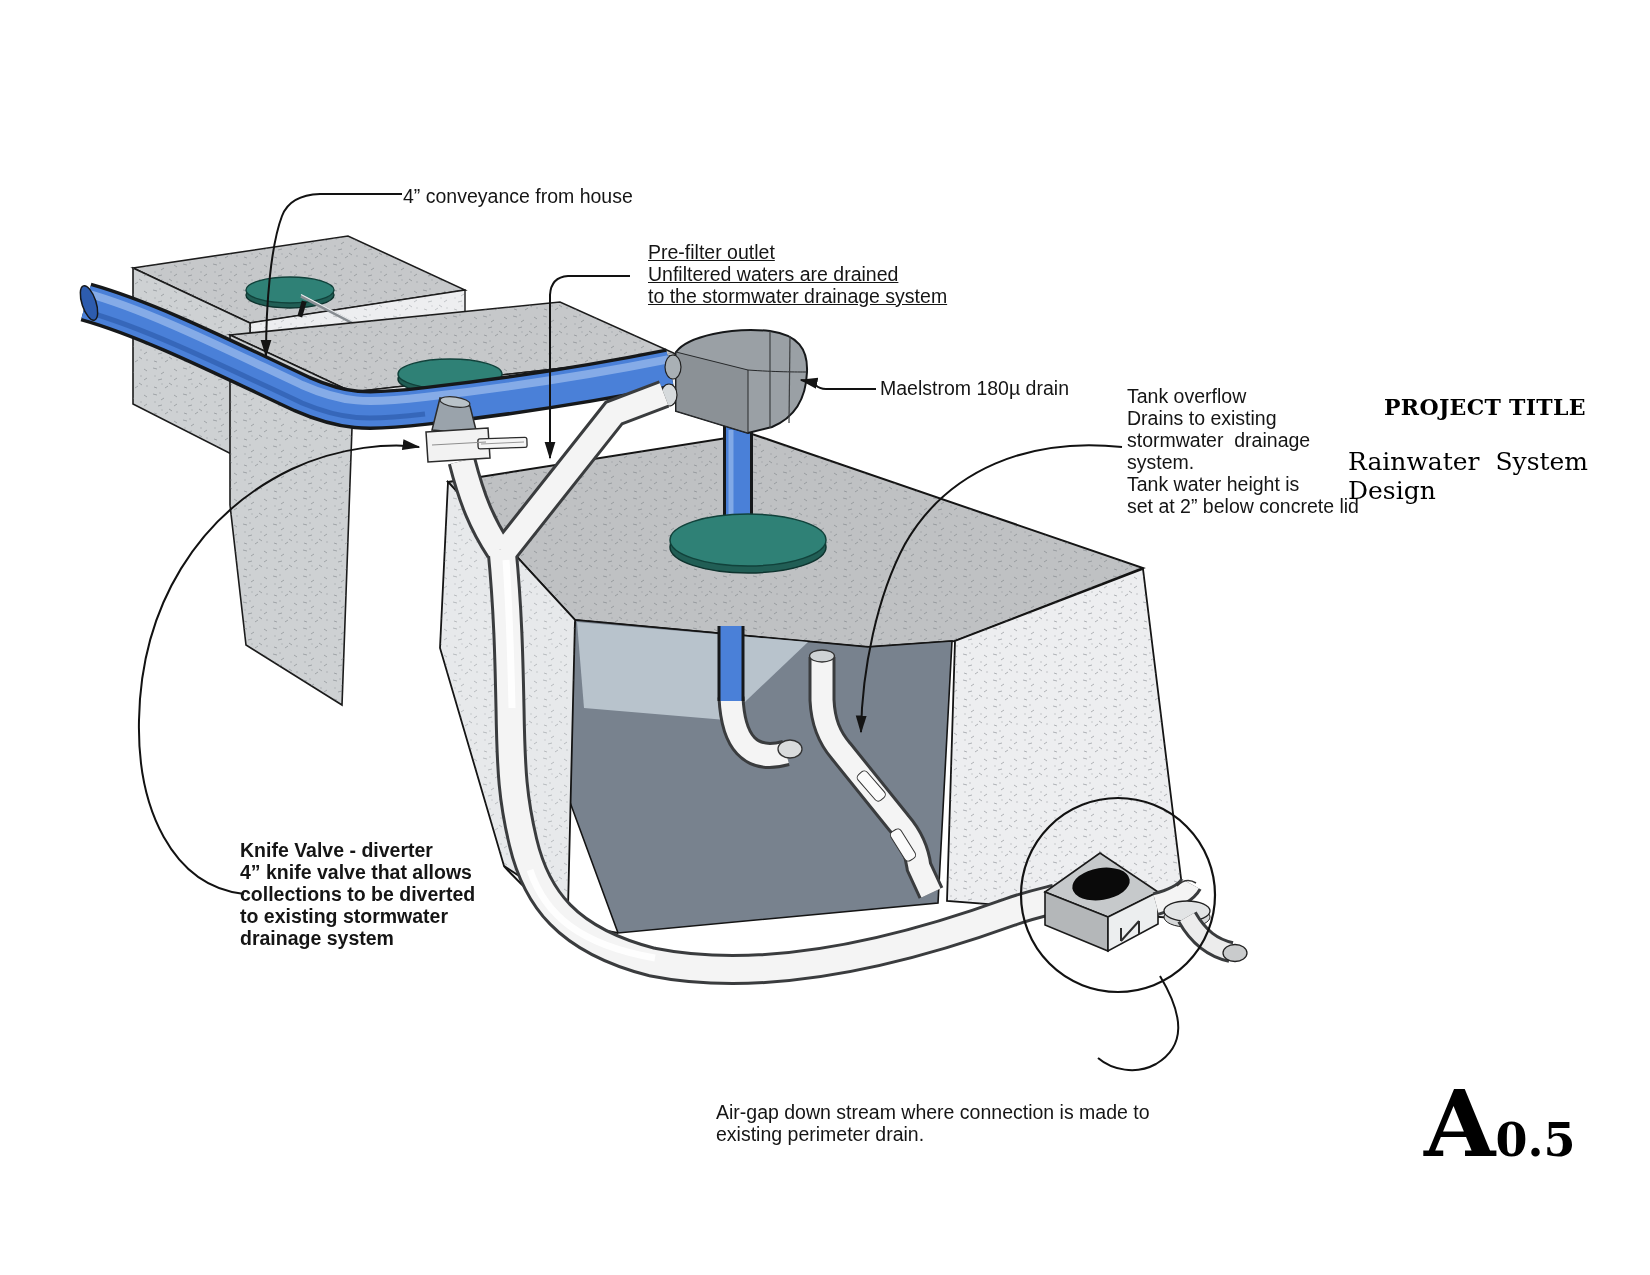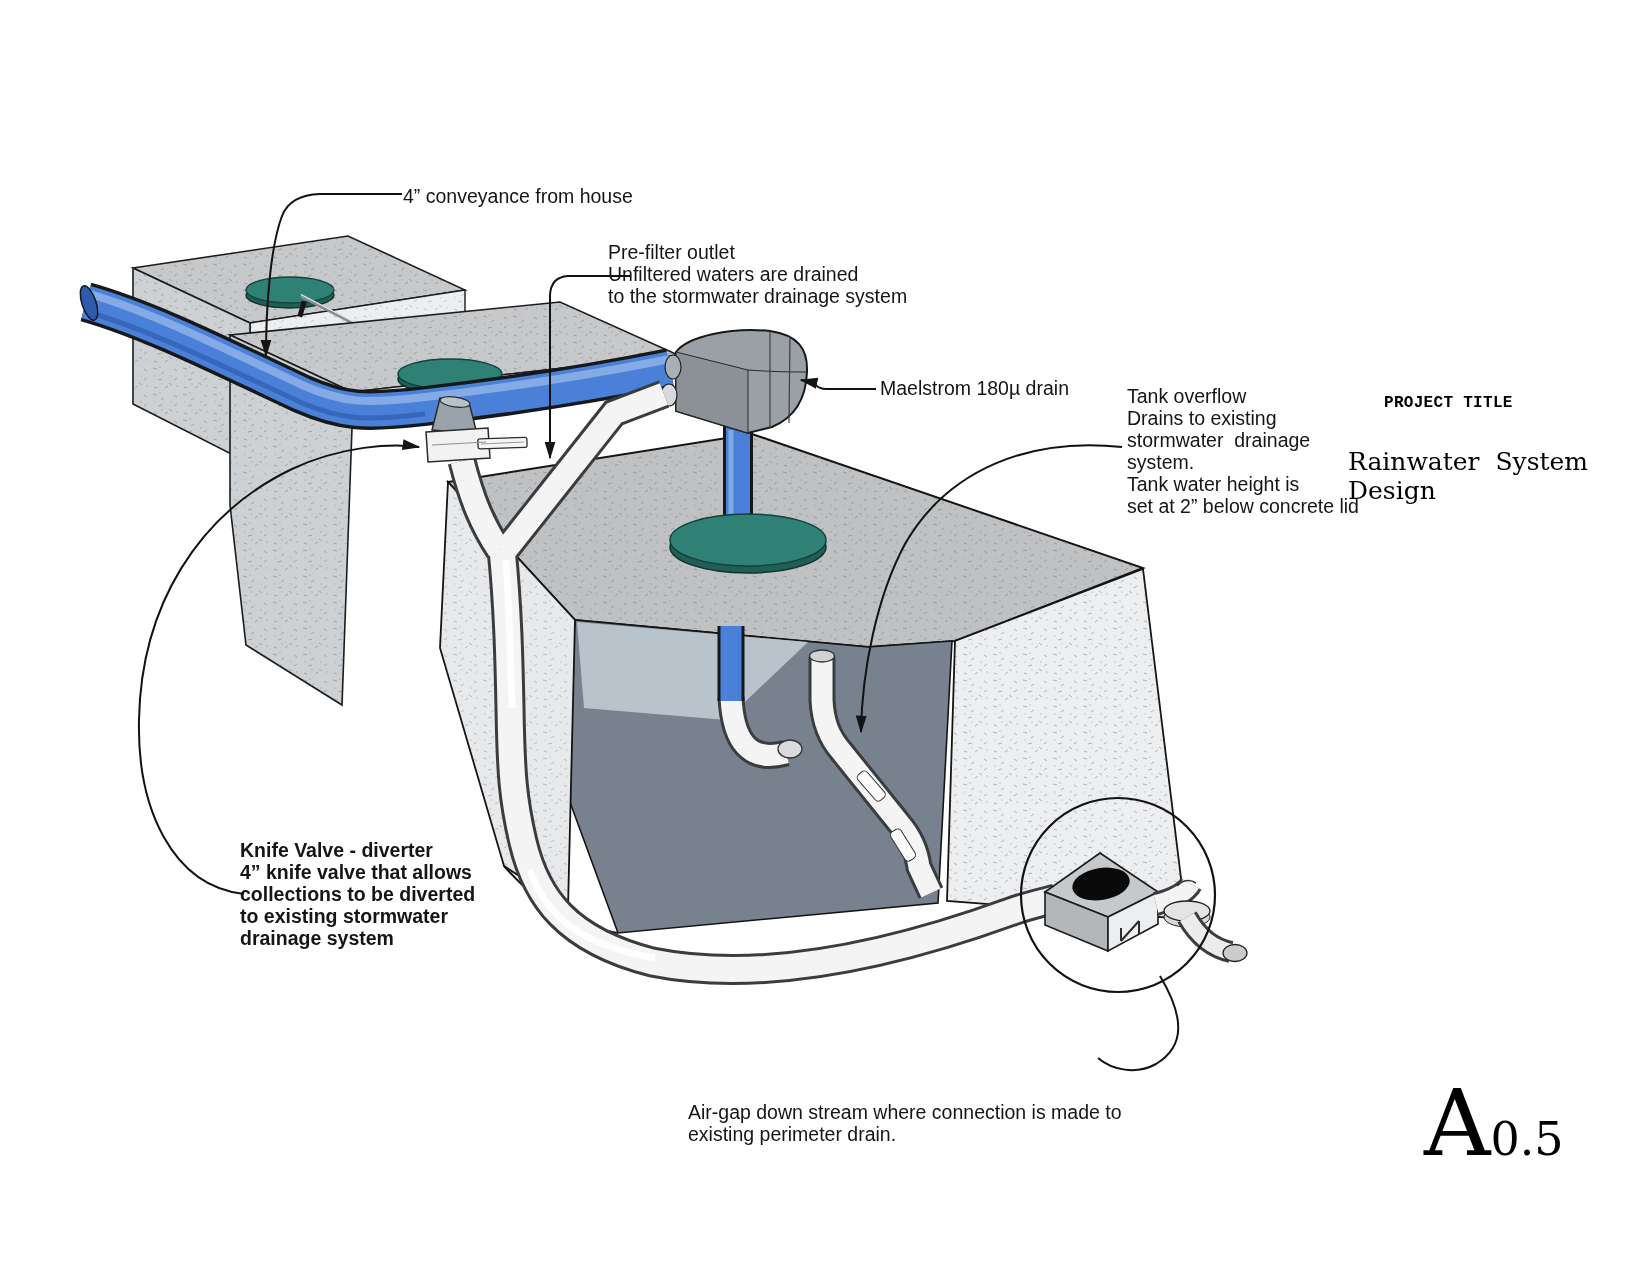--- a/index.html
+++ b/index.html
@@ -4,23 +4,23 @@
 <style>
   html,body{margin:0;padding:0;background:#ffffff;}
   #page{position:relative;width:1650px;height:1160px;background:#fff;overflow:hidden;
         font-family:"Liberation Sans",sans-serif;}
   #scene{position:absolute;left:0;top:0;width:1650px;height:1275px;}
   .ann{position:absolute;font-size:19.5px;line-height:22px;color:#151515;white-space:pre-wrap;}
   .tb{position:absolute;font-family:"DejaVu Serif",serif;color:#000;}
   .contact{font-size:12.5px;line-height:13.6px;}
   .contact div{white-space:pre-wrap;}
   .contact .b{font-weight:bold;}
-  .pt{font-size:16px;font-weight:bold;letter-spacing:.3px;font-family:Liberation Mono, monospace;}
+  .pt{font-size:22px;font-weight:bold;letter-spacing:.3px;}
   .pn{font-size:25px;line-height:29px;white-space:pre-wrap;}
-  .sheet{font-weight:normal;line-height:1;}
+  .sheet{font-weight:bold;line-height:1;}
   .sheet .big{font-size:92px;}
   .sheet .small{font-size:46px;}
 </style>
 </head>
 <body>
 
 <div id="page">
 
   <svg id="scene" viewBox="0 0 1650 1275" xmlns="http://www.w3.org/2000/svg">
     <defs>
@@ -170,36 +170,36 @@
     <g fill="none" stroke="#121212" stroke-width="2">
       <path d="M402,194 L320,194 Q290,195 282,216 C271,245 266,302 266,356" marker-end="url(#ah)"></path>
       <path d="M630,276 L568,276 Q551,277 550,295 L550,458" marker-end="url(#ah)"></path>
       <path d="M876,389 L826,389 C813,389 818,381 806,381 L801,380" marker-end="url(#ah)"></path>
       <path d="M1122,447 C1030,437 948,469 905,544 C877,596 862,670 861,732" marker-end="url(#ah)"></path>
       <path d="M244,894 C172,886 137,808 139,720 C141,606 198,514 292,469 C341,446 392,443 419,447" marker-end="url(#ah)"></path>
     </g>
   </svg>
 
   <div class="ann" style="left:403px;top:185px;">4” conveyance from house</div>
-  <div class="ann" style="left:608px;top:241px;">Pre-filter outlet
+  <div class="ann" style="left:648px;top:241px;text-decoration:underline;">Pre-filter outlet
 Unfiltered waters are drained
 to the stormwater drainage system</div>
   <div class="ann" style="left:880px;top:377px;">Maelstrom 180µ drain</div>
   <div class="ann" style="left:1127px;top:385px;">Tank overflow
 Drains to existing
 stormwater  drainage
 system.
 Tank water height is
 set at 2” below concrete lid</div>
   <div class="ann" style="left:240px;top:839px;font-weight:bold;">Knife Valve - diverter
 4” knife valve that allows
 collections to be diverted
 to existing stormwater
 drainage system</div>
-  <div class="ann" style="left:688px;top:1101px;">Air-gap down stream where connection is made to
+  <div class="ann" style="left:716px;top:1101px;">Air-gap down stream where connection is made to
 existing perimeter drain.</div>
 
 
   <div class="tb pt" style="left:1384px;top:394px;">PROJECT TITLE</div>
   <div class="tb pn" style="left:1348px;top:447px;">Rainwater  System
 Design</div>
 
   <div class="tb sheet" style="left:1424px;top:1078px;">
     <span class="big">A</span><span class="small">0.5</span>
   </div>

